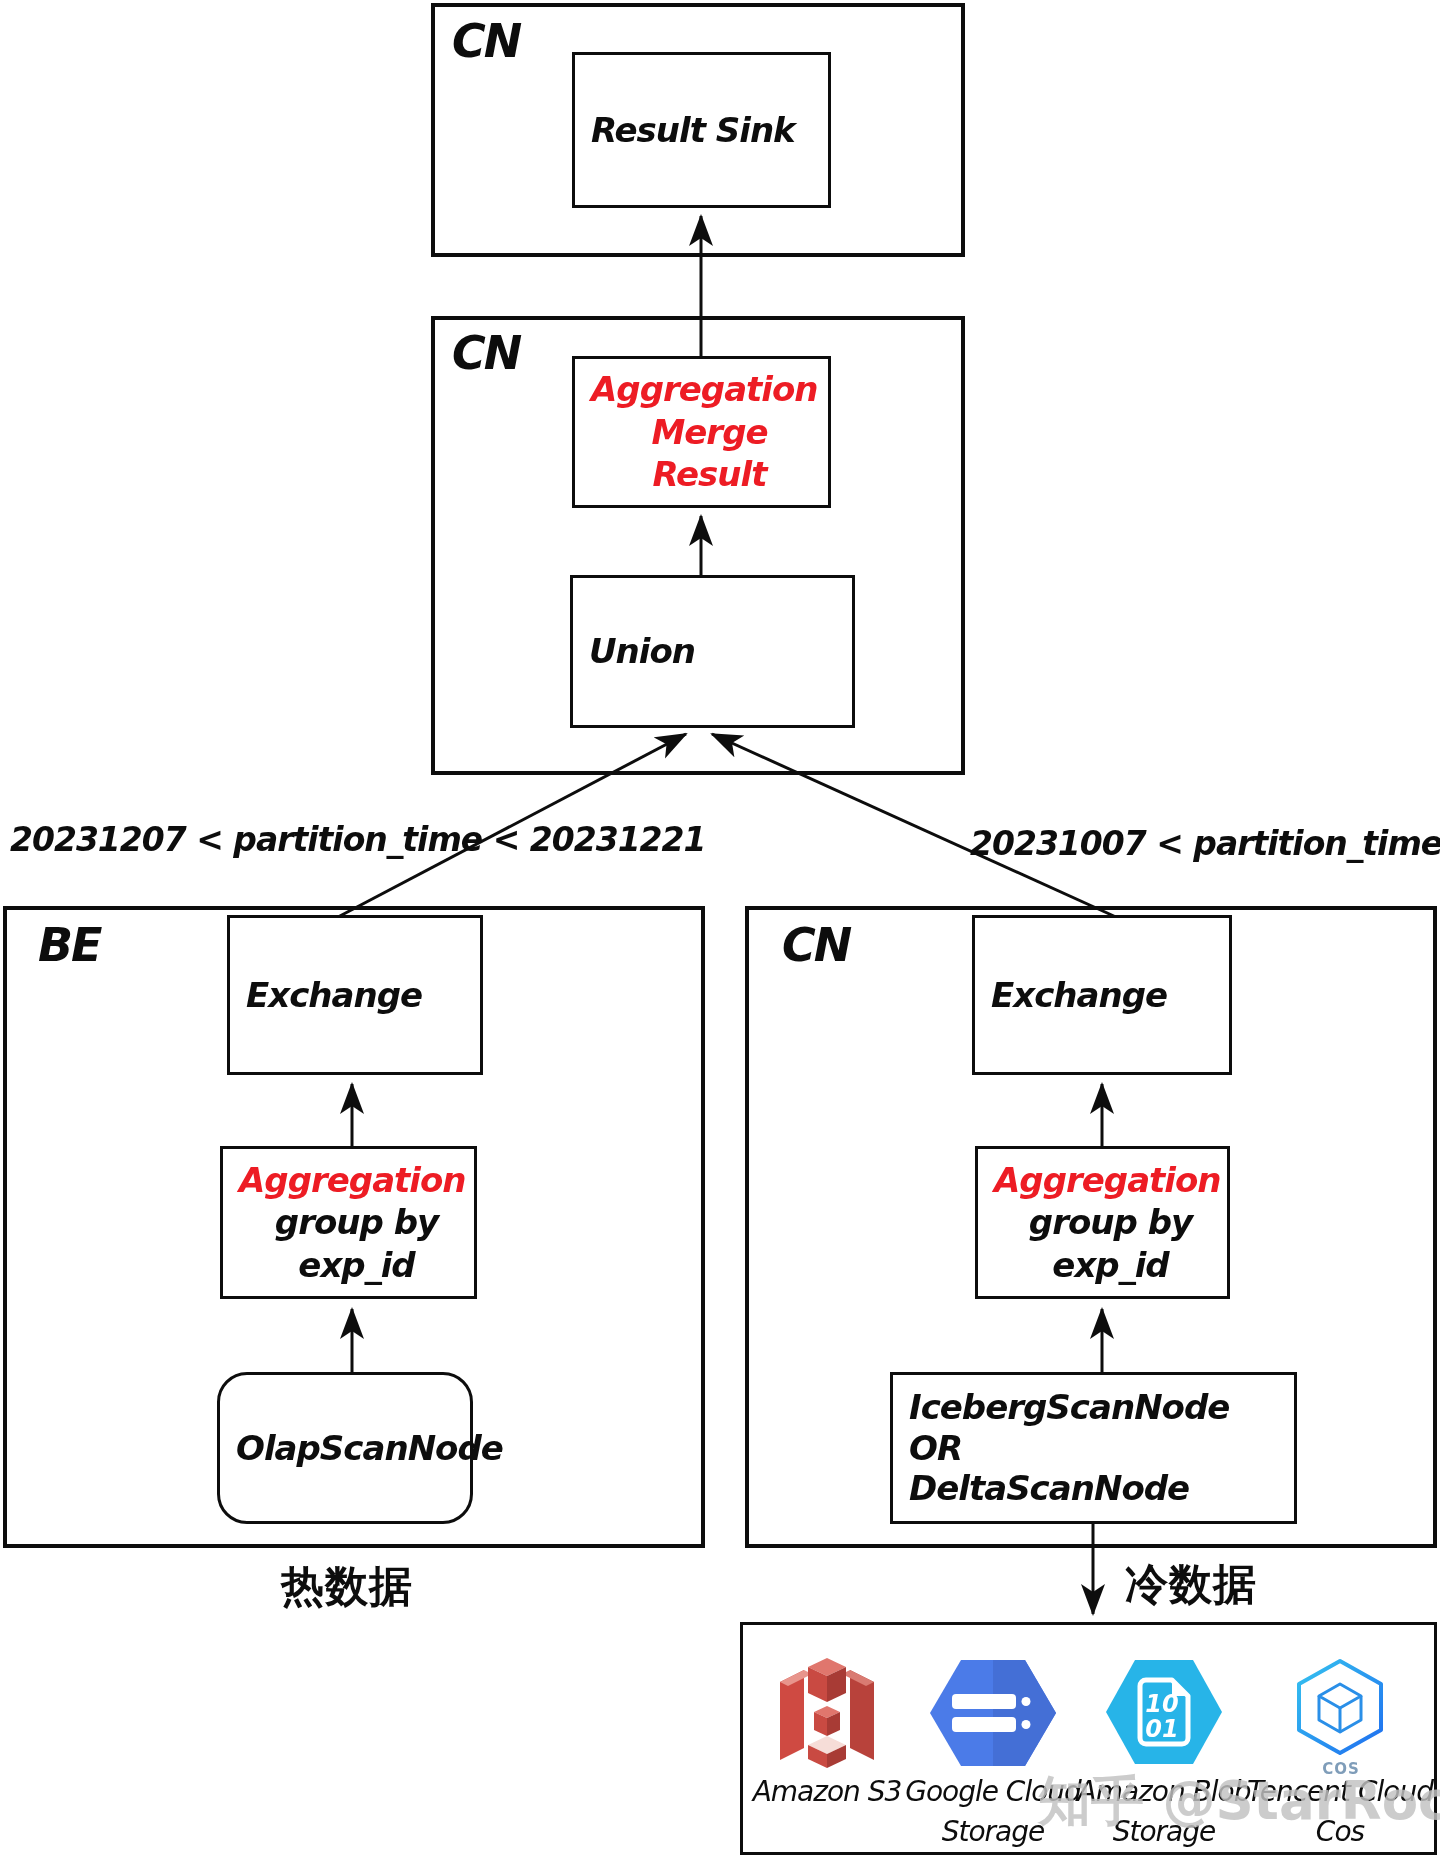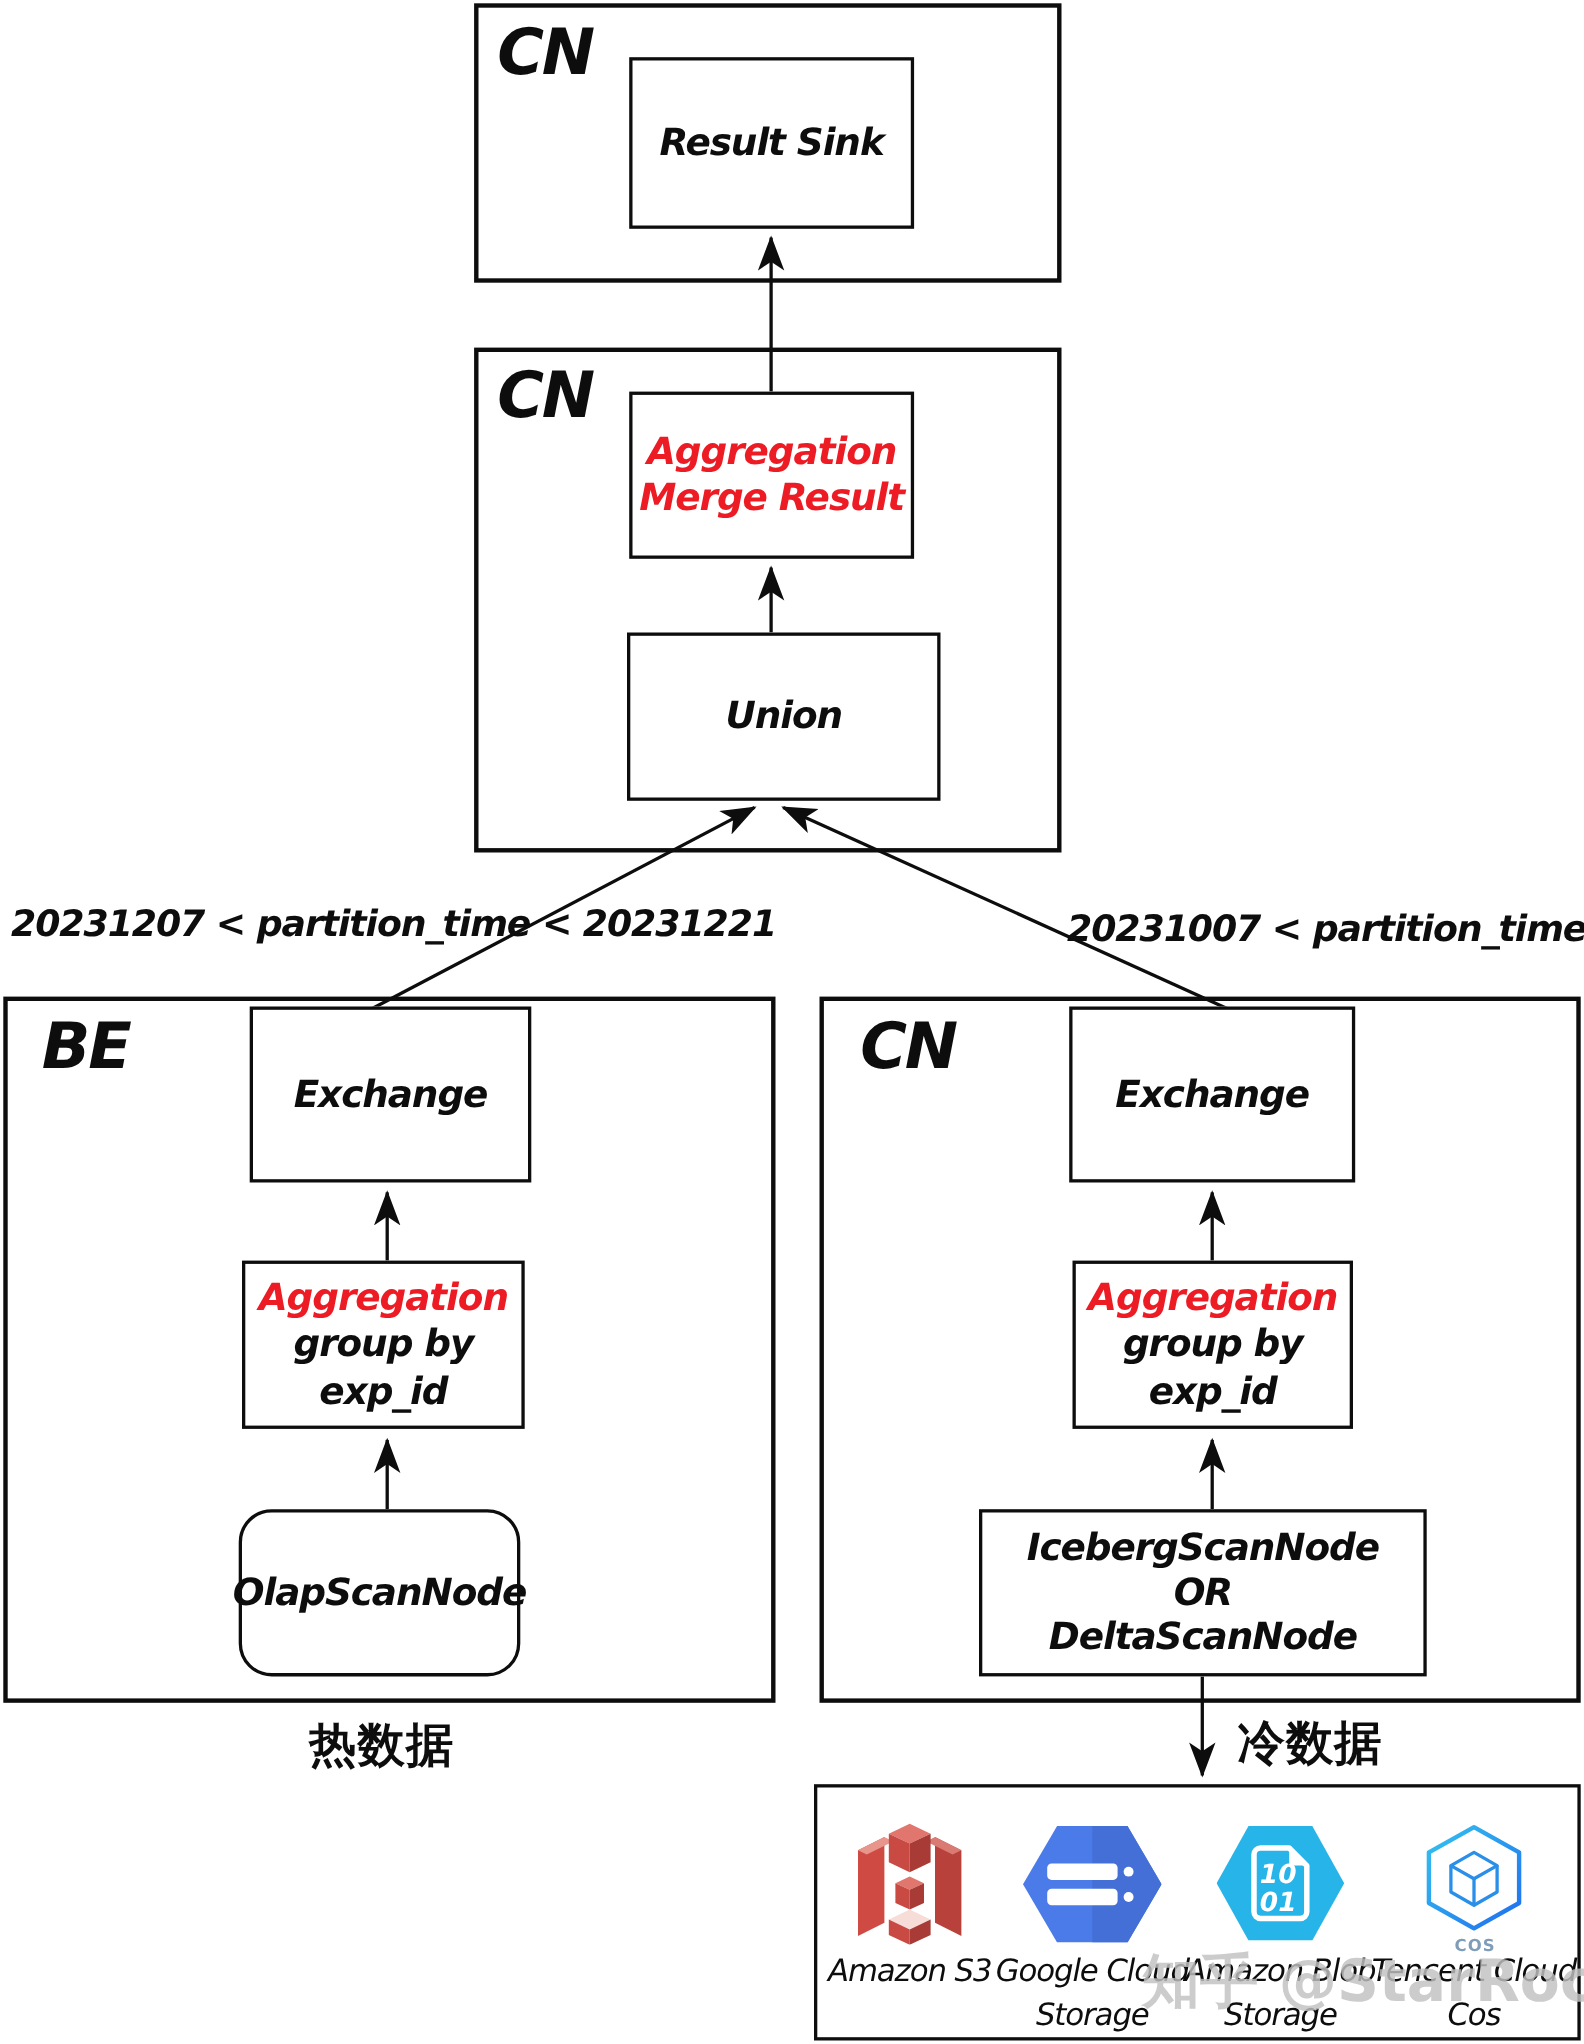--- a/index.html
+++ b/index.html
@@ -7,30 +7,30 @@
     --ink:#0d0d0d;
     --watermark:#c2c2c2;
   }
   html,body{margin:0;padding:0;}
   body{
     width:1440px;height:1858px;position:relative;background:#ffffff;
     font-family:"DejaVu Sans", sans-serif;color:var(--ink);overflow:hidden;
   }
   .box{
     position:absolute;border:3px solid var(--ink);background:#ffffff;
-    display:flex;flex-direction:column;align-items:center;justify-content:center;
-    text-align:center;z-index:10;box-sizing:border-box;
+    display:flex;flex-direction:column;align-items:flex-start;justify-content:center;
+    text-align:center;z-index:10;box-sizing:border-box;padding-left:16px;
   }
   .outer{background:transparent;border-width:4px;}
   .nodelabel{
     font-size:34px;font-weight:bold;font-style:italic;letter-spacing:-1px;line-height:1.25;
   }
   .red{color:var(--red);}
   .grouptag{
-    position:absolute;font-size:58px;font-weight:900;font-style:italic;
+    position:absolute;font-size:46px;font-weight:900;font-style:italic;
     letter-spacing:-2px;z-index:11;line-height:1;text-align:right;
   }
   .cond{
     position:absolute;font-size:33px;font-weight:bold;font-style:italic;
     letter-spacing:-1px;text-align:right;z-index:11;white-space:nowrap;
   }
   .caption{
     position:absolute;font-size:43px;font-weight:900;text-align:center;z-index:11;
     letter-spacing:1px;
   }

